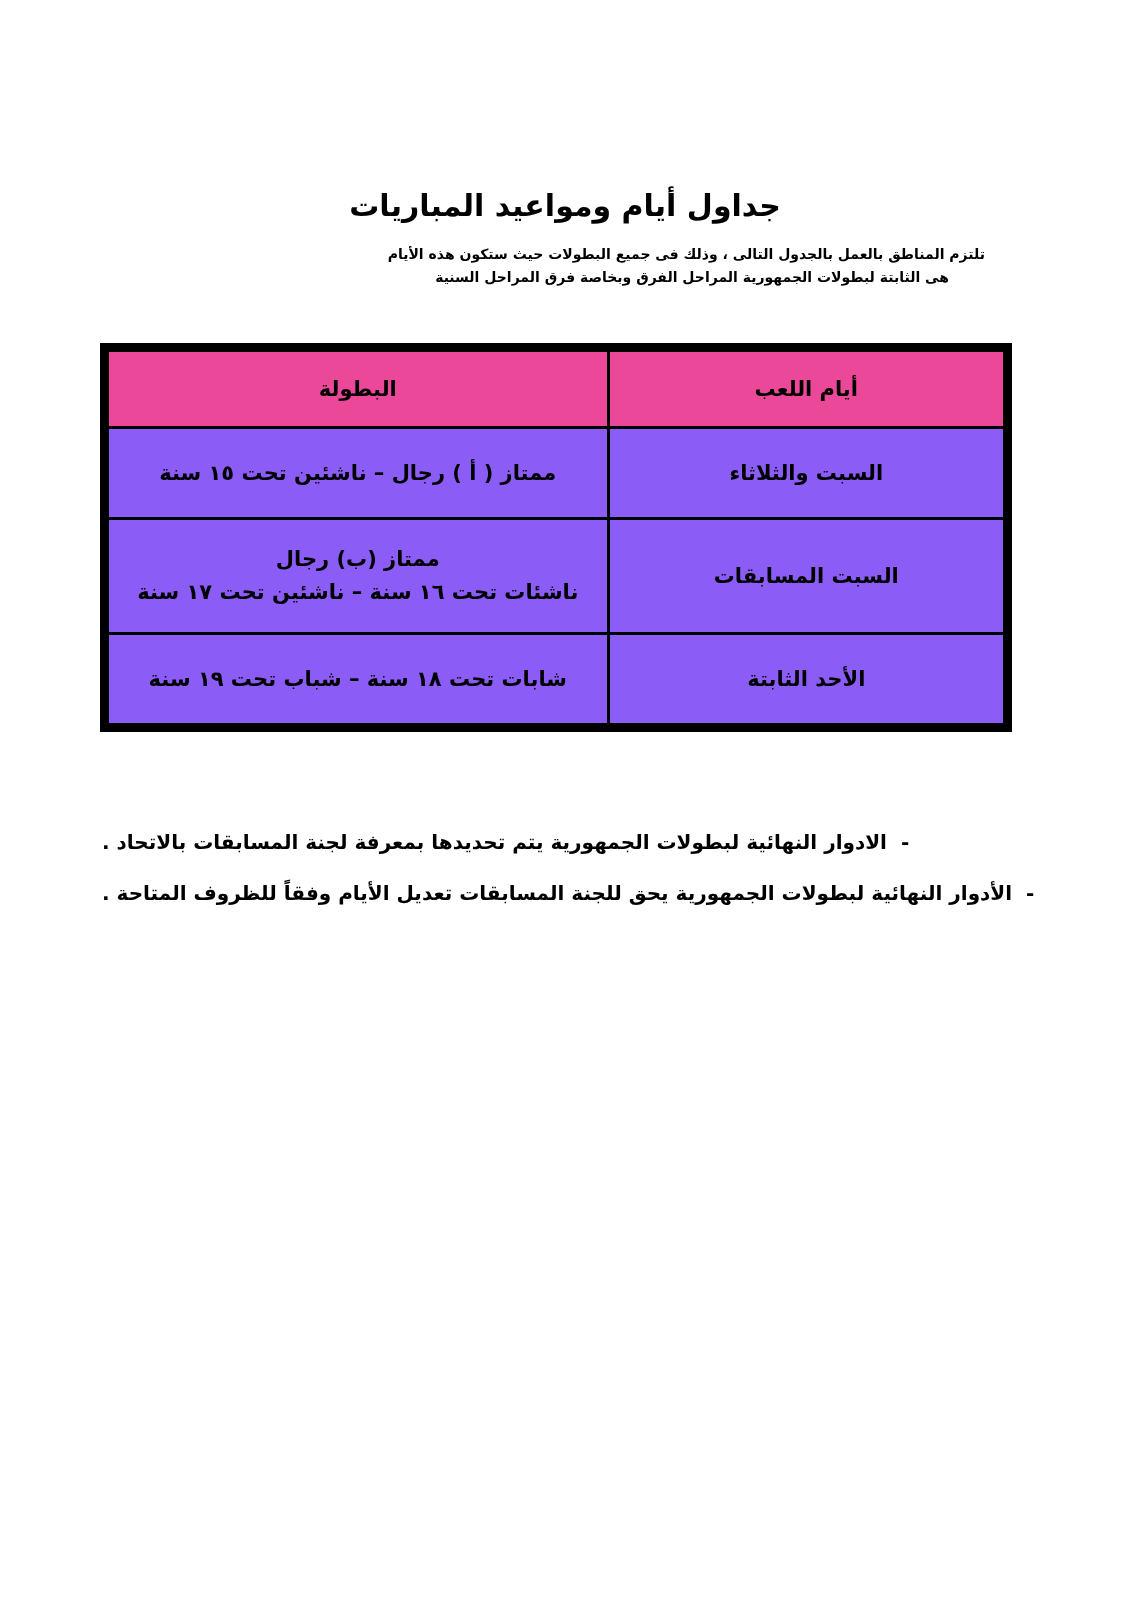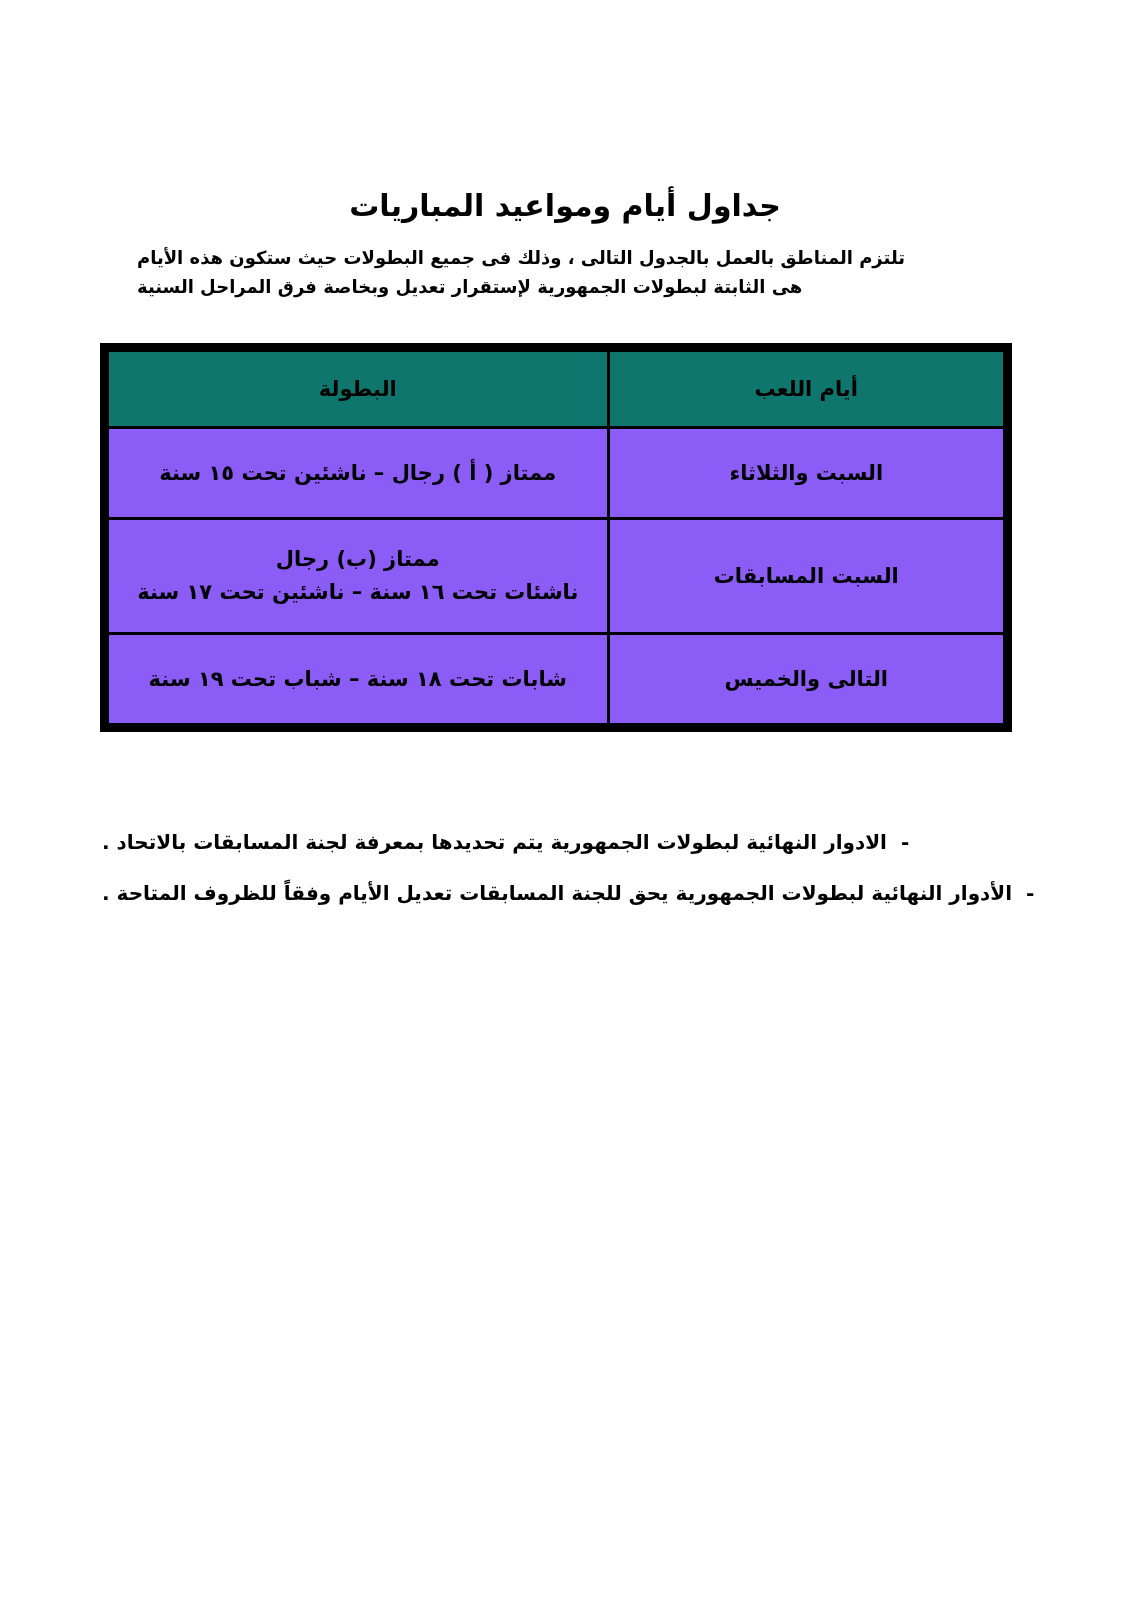--- a/index.html
+++ b/index.html
@@ -38,22 +38,22 @@
     direction: rtl;
   }
 
   
   .intro {
     position: absolute;
     top: 243px;
     right: 145px;
     width: 848px;
     direction: rtl;
-    text-align: left;
-    font-size: 18px;
+    text-align: right;
+    font-size: 14px;
     font-weight: bold;
     line-height: 1.62;
   }
   .intro .line {
     display: block;
     white-space: nowrap;
   }
   .intro .line.l2 {
     padding-right: 36px;
   }
@@ -83,21 +83,21 @@
     border: 3px solid #000000;
     text-align: center;
     vertical-align: middle;
     font-size: 21px;
     font-weight: bold;
     line-height: 1.55;
     padding: 6px 10px;
     direction: rtl;
   }
   table.schedule thead th {
-    background: #0f766e;
+    background: #ec4899;
     height: 62px;
   }
   table.schedule tbody td {
     background: #8b5cf6;
   }
   table.schedule tr.r-single td { height: 76px; }
   table.schedule tr.r-double td { height: 100px; }
 
   .cell-line { display: block; white-space: nowrap; }
 
@@ -145,21 +145,21 @@
 </style>
 </head>
 <body>
 
 <div class="page">
 
   <h1 class="doc-title">جداول أيام ومواعيد المباريات</h1>
 
   <div class="intro">
     <span class="line l1">تلتزم المناطق بالعمل بالجدول التالى ، وذلك فى جميع البطولات حيث ستكون هذه الأيام</span>
-    <span class="line l2">هى الثابتة لبطولات الجمهورية لإستقرار تعديل وبخاصة فرق المراحل السنية</span>
+    <span class="line l2">هى الثابتة لبطولات الجمهورية المراحل الفرق وبخاصة فرق المراحل السنية</span>
   </div>
 
   <div class="table-frame">
     <table class="schedule">
       <colgroup>
         <col class="c-days">
         <col class="c-champ">
       </colgroup>
       <thead>
         <tr>
@@ -178,21 +178,21 @@
 
         <tr class="r-double">
           <td>السبت المسابقات</td>
           <td>
             <span class="cell-line">ممتاز (ب) رجال</span>
             <span class="cell-line">ناشئات تحت ١٦ سنة  –  ناشئين  تحت ١٧ سنة</span>
           </td>
         </tr>
 
         <tr class="r-single">
-          <td>التالى والخميس</td>
+          <td>الأحد الثابتة</td>
           <td>
             <span class="cell-line">شابات تحت ١٨ سنة – شباب تحت ١٩ سنة</span>
           </td>
         </tr>
 
 
       </tbody>
     </table>
   </div>
 

